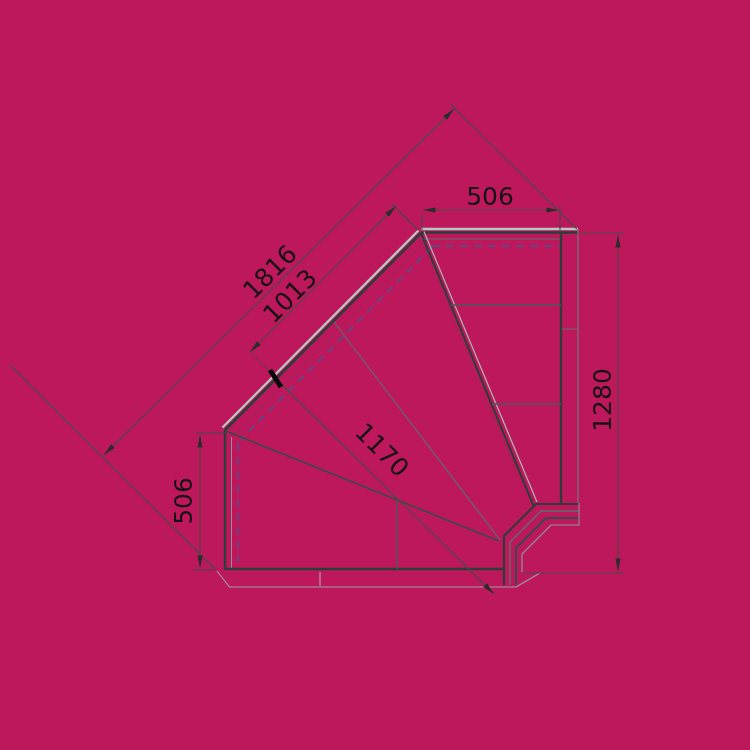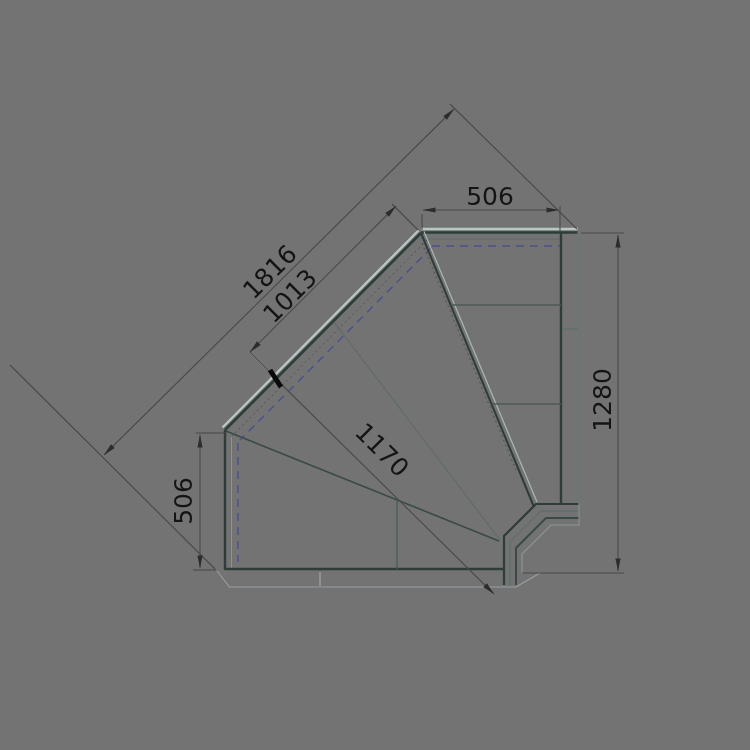--- a/index.html
+++ b/index.html
@@ -1,16 +1,16 @@
 <!DOCTYPE html>
 <html><head>
 <meta charset="utf-8">
 <style>
   html,body{margin:0;padding:0;background:#ffffff;}
-  .canvas{width:750px;height:750px;position:relative;background:#737373;overflow:hidden;
+  .canvas{width:750px;height:750px;position:relative;background:#be185d;overflow:hidden;
           font-family:"DejaVu Sans","Liberation Sans",sans-serif;text-align:right;}
   svg{display:block;}
   text{font-family:"DejaVu Sans","Liberation Sans",sans-serif;
        font-size:25px;fill:#141414;letter-spacing:0px;}
 </style>
 </head>
 <body>
 
 <div class="canvas">
 <svg width="750" height="750" viewBox="0 0 750 750">

